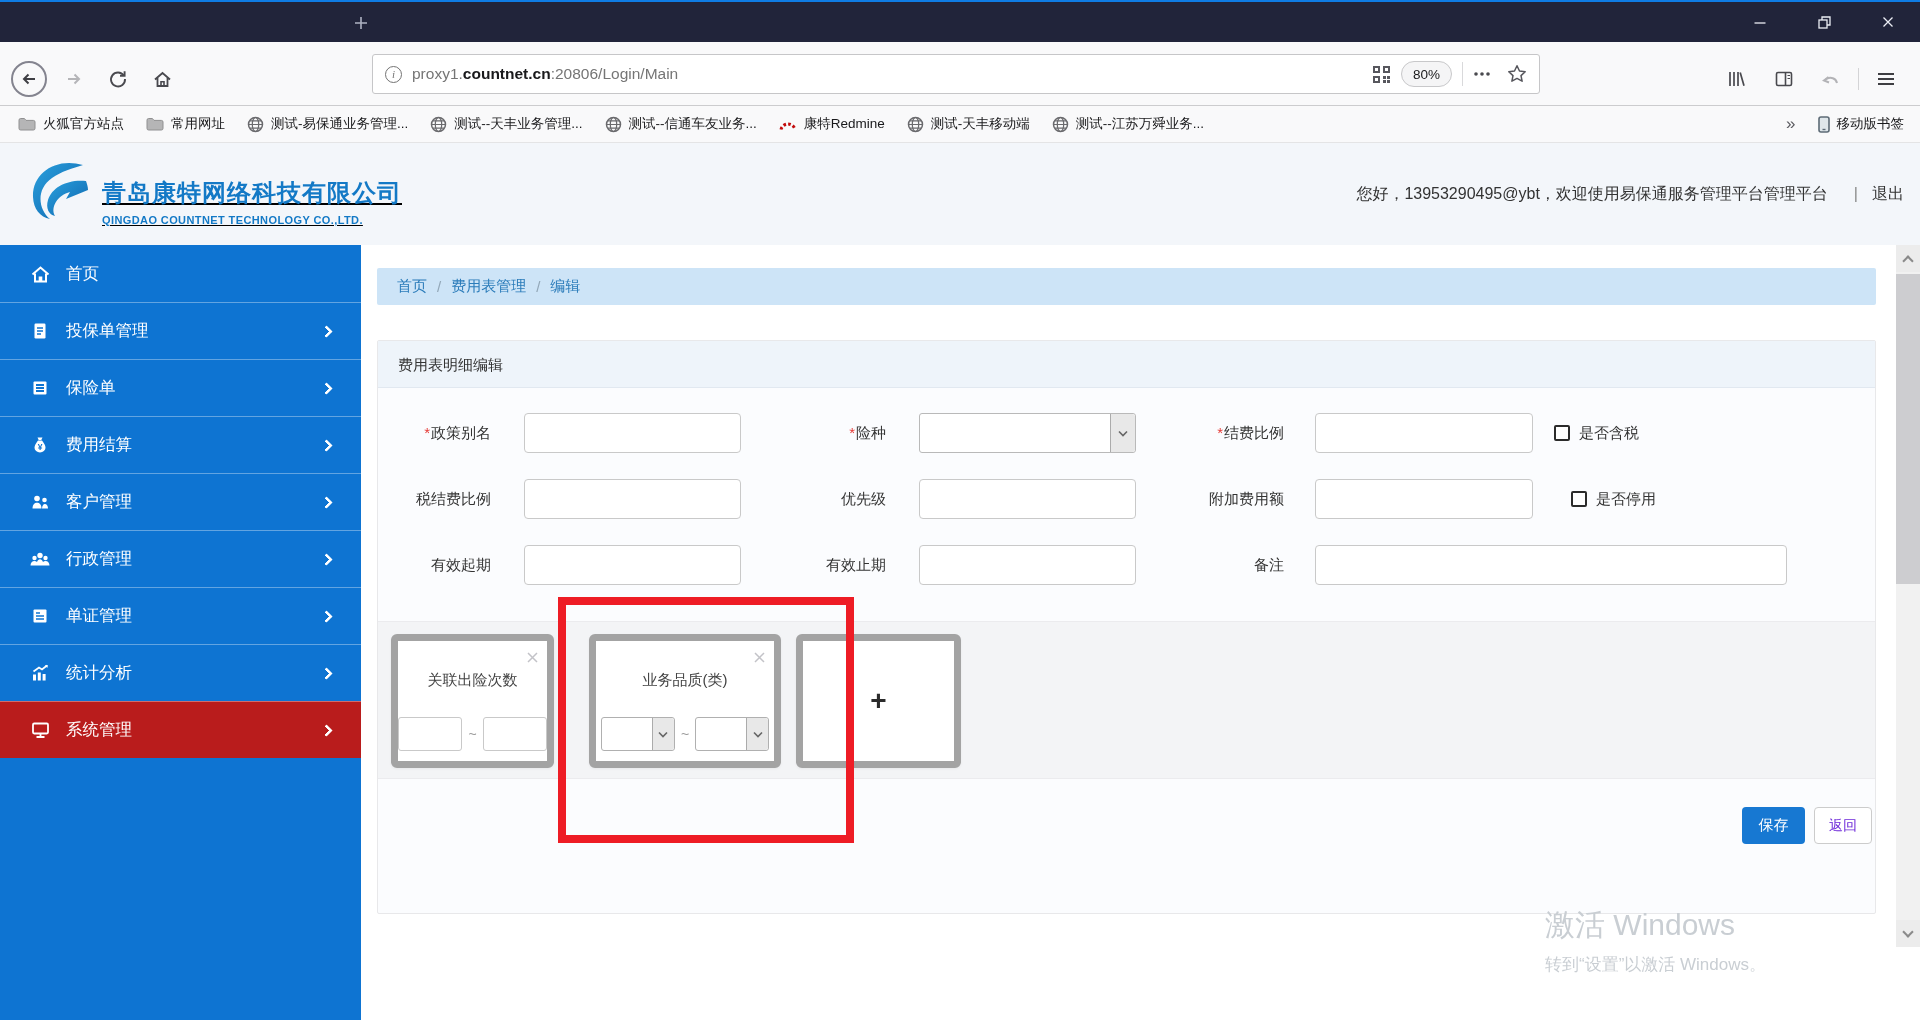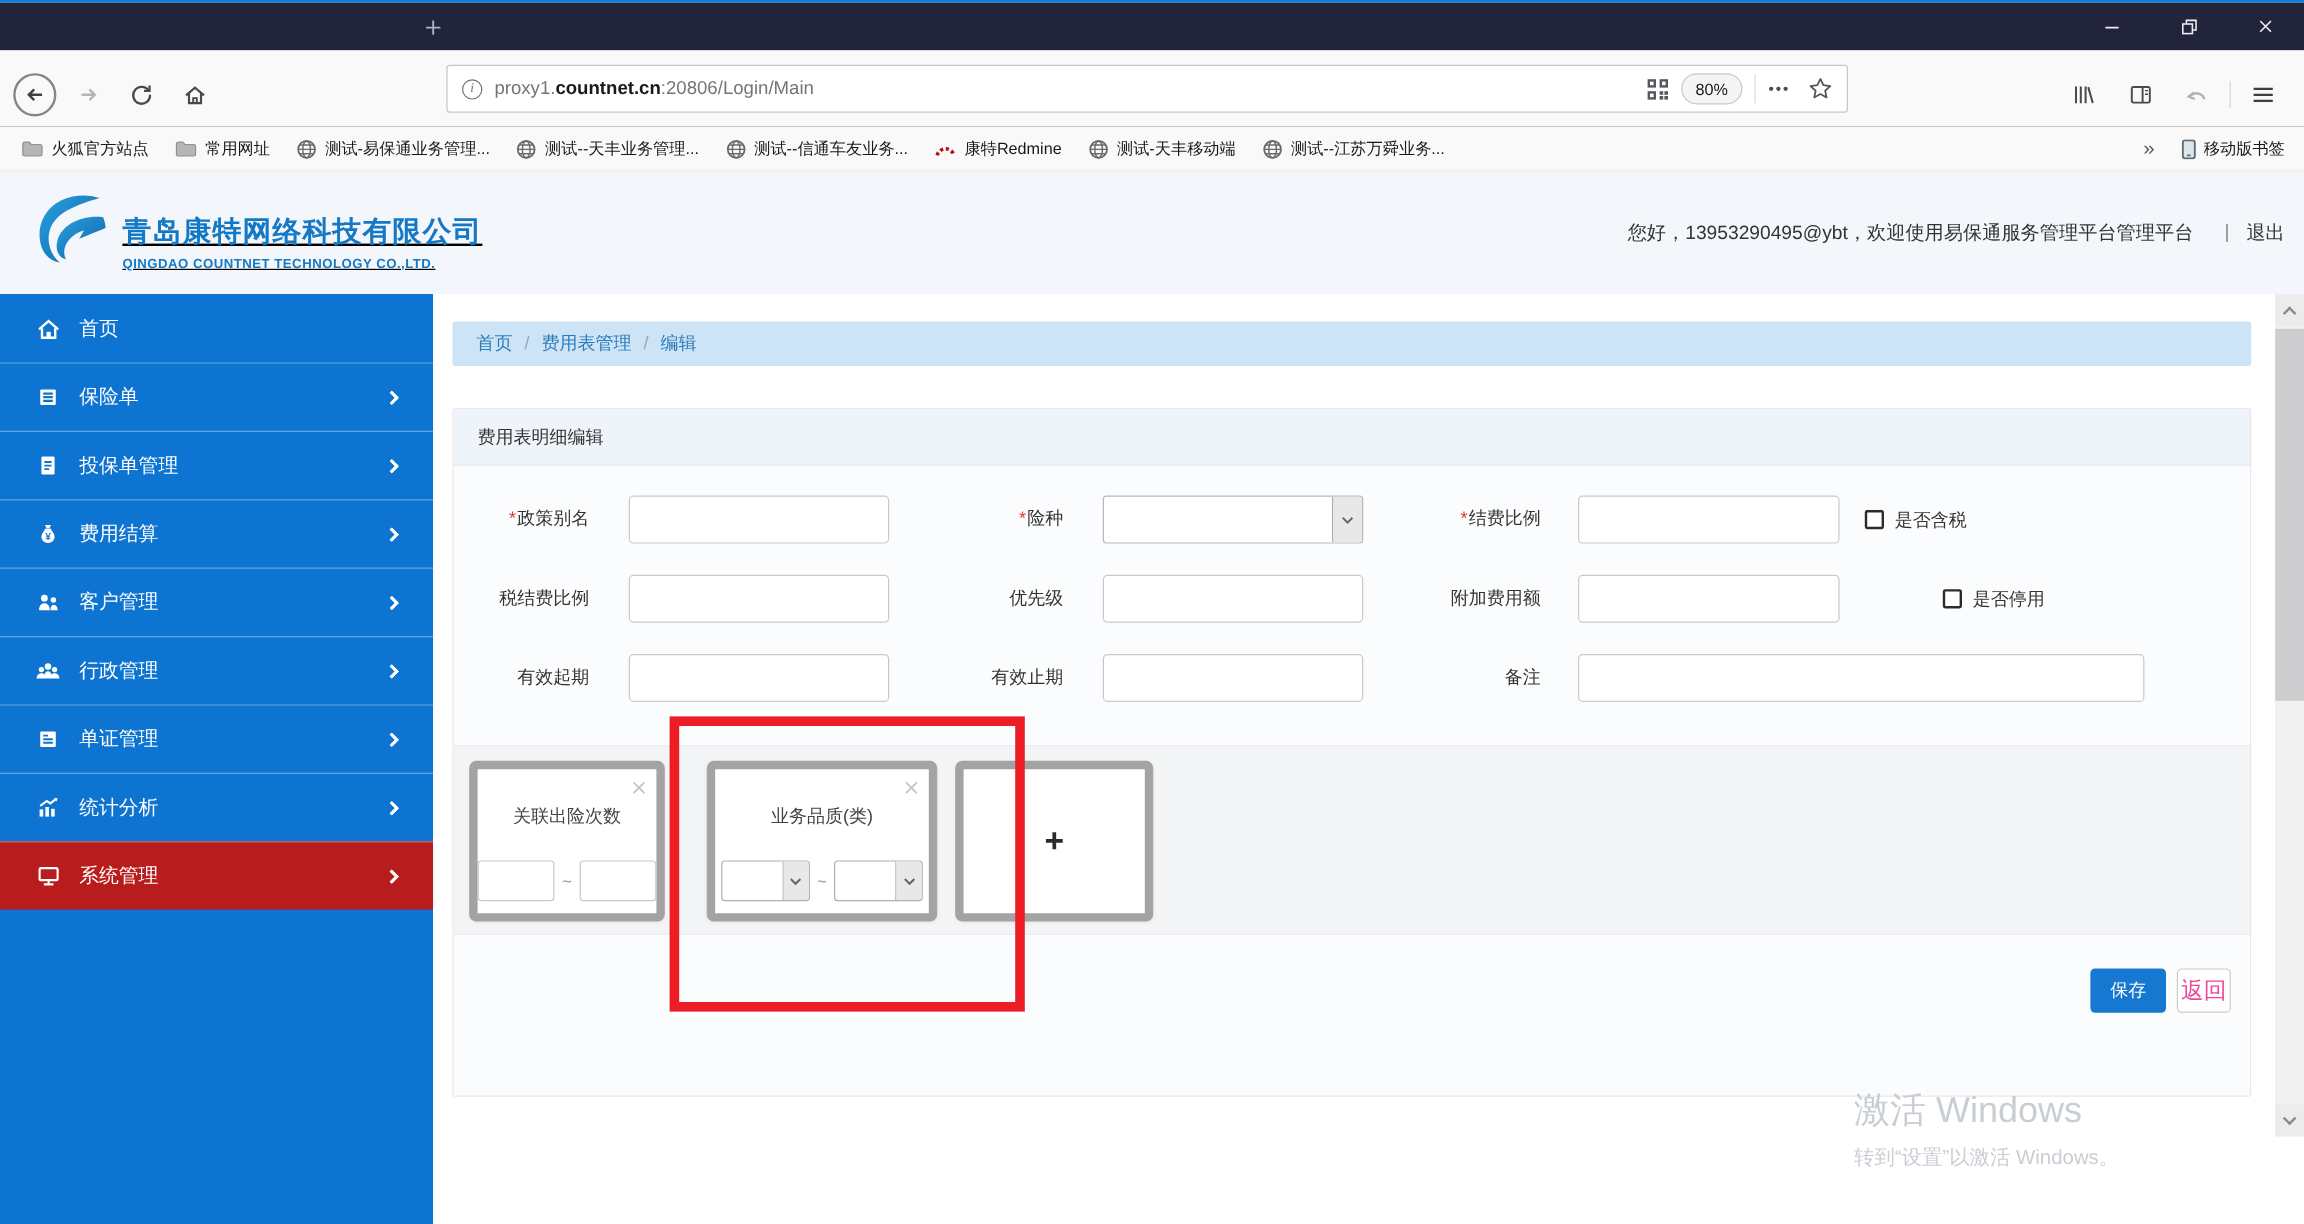--- a/index.html
+++ b/index.html
@@ -78,21 +78,21 @@
   .card-close { position:absolute; top:8px; right:9px; cursor:pointer; }
   .range-row { position:absolute; left:0; right:0; top:76px; display:flex; align-items:center; justify-content:center; gap:6px; }
   .mini-input { width:64px; height:34px; background:#fff; border:1px solid #c9c9c9; border-radius:3px; }
   .mini-select { position:relative; width:74px; height:34px; background:#fff; border:1px solid #b0b0b0; border-radius:3px; }
   .mini-select .sel-arrow { width:22px; }
   .tilde { color:#999; font-size:14px; }
   .plus-label { font-size:28px; font-weight:bold; color:#2b2b2b; }
   .card-add { display:flex; align-items:center; justify-content:center; cursor:pointer; }
 
   .btn-save { position:absolute; left:1364px; top:466px; width:63px; height:37px; background:#1778d2; border-radius:4px; color:#fff; font-size:15px; display:flex; align-items:center; justify-content:center; cursor:pointer; }
-  .btn-back { position:absolute; left:1436px; top:466px; width:45px; height:37px; background:#fff; border:1px solid #ccc; border-radius:4px; color:#ec4899; font-size:19px; display:flex; align-items:center; justify-content:center; cursor:pointer; }
+  .btn-back { position:absolute; left:1436px; top:466px; width:58px; height:37px; background:#fff; border:1px solid #ccc; border-radius:4px; color:#6d28d9; font-size:14px; display:flex; align-items:center; justify-content:center; cursor:pointer; }
 
   .red-rect { position:absolute; left:197px; top:352px; width:296px; height:246px; border:8px solid #ee1c25; z-index:60; }
 
   .watermark { position:absolute; left:1184px; top:660px; color:#c9ced3; }
   .wm1 { font-size:30px; }
   .wm2 { font-size:17px; margin-top:7px; }
 
   .scrollbar { position:absolute; right:0; top:0; width:24px; height:702px; background:#f1f1f1; }
   .sb-btn { position:absolute; left:0; width:24px; height:27px; background:#ececec; display:flex; align-items:center; justify-content:center; }
   .sb-chev { width:8px; height:8px; border-top:2px solid #8a8a8a; border-right:2px solid #8a8a8a; }
@@ -312,35 +312,35 @@
             <path d="M2.5 10.5 L10.5 3.5 L18.5 10.5" stroke="#fff" stroke-width="2"></path>
             <path d="M5 9.5 V17.5 H16 V9.5" stroke="#fff" stroke-width="2"></path>
             <rect x="8.7" y="12.5" width="3.6" height="5" fill="#fff"></rect>
           </svg>
         </span>
       <span class="s-label">首页</span>
     </div>
     <div class="s-item">
       <span class="s-ico">
           <svg width="20" height="20">
+            <rect x="4.5" y="2.5" width="11" height="15" rx="1.2" fill="#fff"></rect>
+            <path d="M7 7 H13 M7 10 H13 M7 13 H11" stroke="#0e74d2" stroke-width="1.5"></path>
+          </svg>
+        </span>
+      <span class="s-label">投保单管理</span>
+      <span class="chev"></span>
+    </div>
+    <div class="s-item">
+      <span class="s-ico">
+          <svg width="20" height="20">
             <rect x="3.5" y="3.5" width="13" height="13" rx="1" fill="#fff"></rect>
             <path d="M6 7 H14 M6 10 H14 M6 13 H14" stroke="#0e74d2" stroke-width="1.8"></path>
           </svg>
         </span>
       <span class="s-label">保险单</span>
-      <span class="chev"></span>
-    </div>
-    <div class="s-item">
-      <span class="s-ico">
-          <svg width="20" height="20">
-            <rect x="4.5" y="2.5" width="11" height="15" rx="1.2" fill="#fff"></rect>
-            <path d="M7 7 H13 M7 10 H13 M7 13 H11" stroke="#0e74d2" stroke-width="1.5"></path>
-          </svg>
-        </span>
-      <span class="s-label">投保单管理</span>
       <span class="chev"></span>
     </div>
     <div class="s-item">
       <span class="s-ico">
           <svg width="20" height="20">
             <path d="M7.5 2.5 H12.5 L11.3 5 H8.7 Z" fill="#fff"></path>
             <path d="M8 5.5 C6 8.5 4.5 10 4.5 12.8 A5.5 4.7 0 0 0 15.5 12.8 C15.5 10 14 8.5 12 5.5 Z" fill="#fff"></path>
             <text x="10" y="15" fill="#0e74d2" font-size="8.5" font-weight="bold" text-anchor="middle">¥</text>
           </svg>
         </span>
@@ -435,21 +435,21 @@
         <span class="cb"></span>
         <span class="cb-label">是否含税</span>
       </div>
 
       <div class="f-label" style="left:0;top:138px;width:113px;"><span>税结费比例</span></div>
       <div class="f-input" style="left:146px;top:138px;width:217px;"></div>
       <div class="f-label" style="left:380px;top:138px;width:128px;"><span>优先级</span></div>
       <div class="f-input" style="left:541px;top:138px;width:217px;"></div>
       <div class="f-label" style="left:760px;top:138px;width:146px;"><span>附加费用额</span></div>
       <div class="f-input" style="left:937px;top:138px;width:218px;"></div>
-      <div class="cb-group" style="left:1193px;top:138px;margin-left:48px;">
+      <div class="cb-group" style="left:1193px;top:138px;">
         <span class="cb"></span>
         <span class="cb-label">是否停用</span>
       </div>
 
       <div class="f-label" style="left:0;top:204px;width:113px;"><span>有效起期</span></div>
       <div class="f-input" style="left:146px;top:204px;width:217px;"></div>
       <div class="f-label" style="left:380px;top:204px;width:128px;"><span>有效止期</span></div>
       <div class="f-input" style="left:541px;top:204px;width:217px;"></div>
       <div class="f-label" style="left:760px;top:204px;width:146px;"><span>备注</span></div>
       <div class="f-input" style="left:937px;top:204px;width:472px;"></div>

